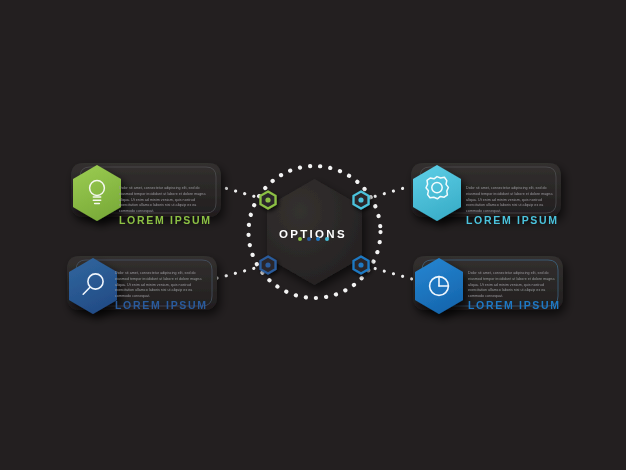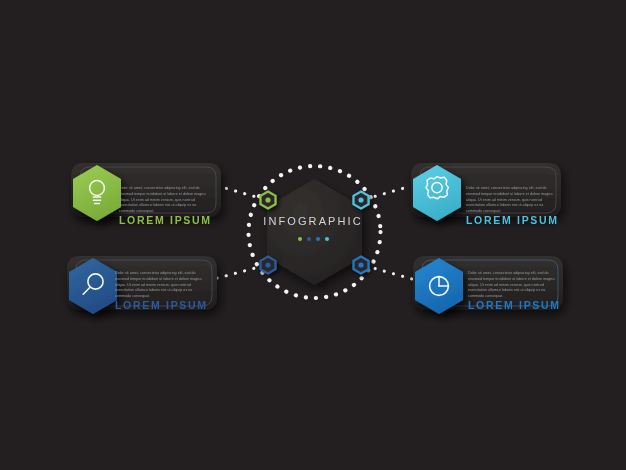--- a/index.html
+++ b/index.html
@@ -228,21 +228,21 @@
       <g>
         <path d="M 439 258 L 463 272 L 463 300 L 439 314 L 415 300 L 415 272 Z" fill="url(#hexGradBlue)" filter="url(#hexShadow)"></path>
         <g stroke="#eef6fd" stroke-width="1.6" fill="none" stroke-linecap="round">
           <circle cx="439" cy="286" r="9.4"></circle>
           <path d="M 439 286 L 439 276.6"></path>
           <path d="M 439 286 L 448.4 286"></path>
         </g>
       </g>
     </svg>
 
-    <div class="center-title">INFOGRAPHIC</div>
+    <div class="center-sub">OPTIONS</div>
     <div class="center-dots">
       <span class="cdot" style="background: rgb(140, 192, 68);"></span>
       <span class="cdot" style="background: rgb(42, 91, 156);"></span>
       <span class="cdot" style="background: rgb(31, 121, 196);"></span>
       <span class="cdot" style="background: rgb(75, 195, 221);"></span>
     </div>
 
     <div class="panel">
       <div class="panel-head" style="left: 119px; top: 173px; color: rgb(140, 192, 68);">LOREM IPSUM</div>
       <div class="panel-body" style="left:119px; top:186px;">Dolor sit amet, consectetur adipiscing elit, sed do eiusmod tempor incididunt ut labore et dolore magna aliqua. Ut enim ad minim veniam, quis nostrud exercitation ullamco laboris nisi ut aliquip ex ea commodo consequat.</div>

